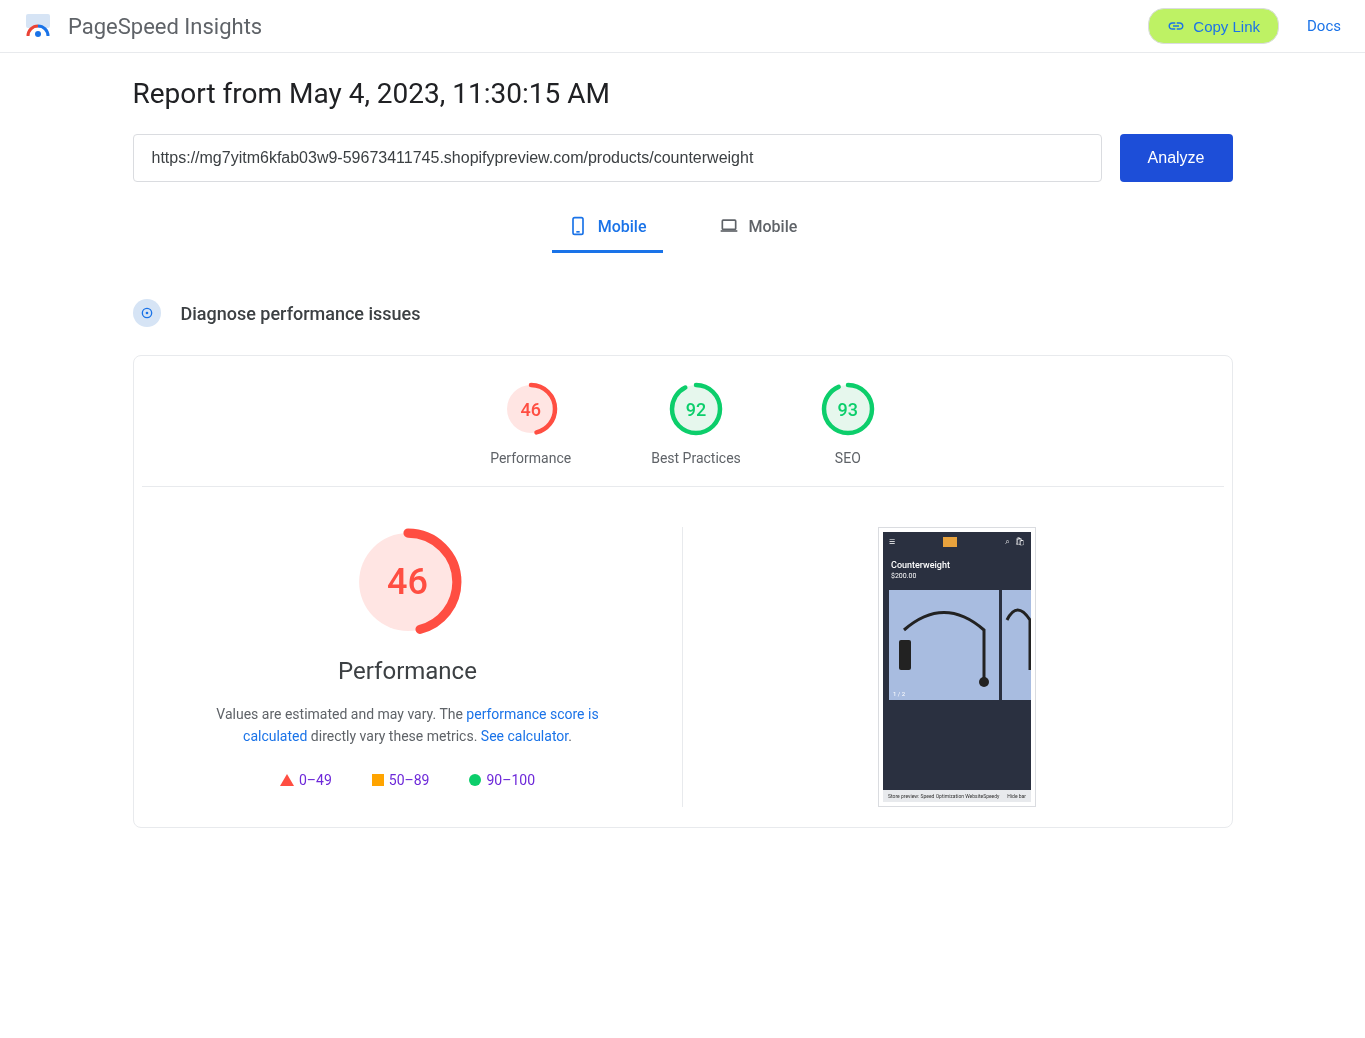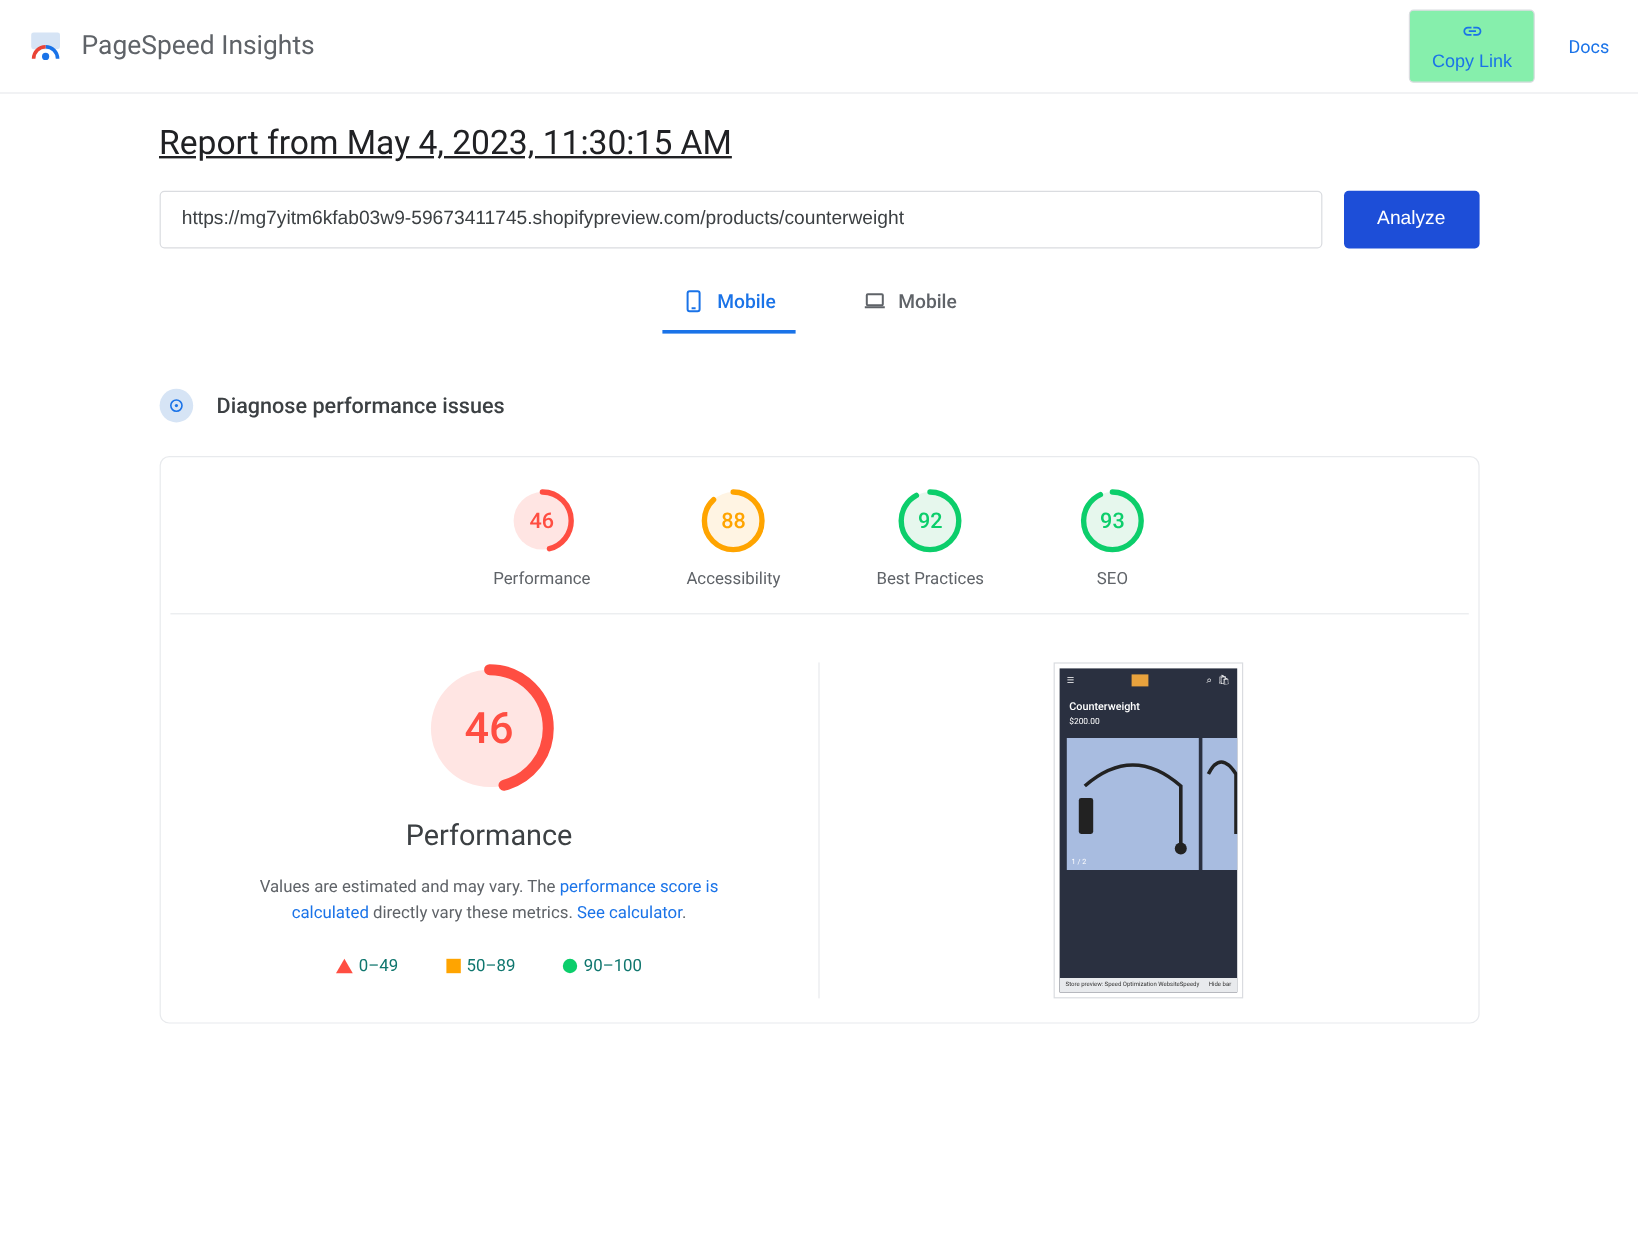--- a/index.html
+++ b/index.html
@@ -3,26 +3,26 @@
 <meta charset="utf-8">
 <style>
 * { box-sizing: border-box; margin: 0; padding: 0; }
 body { font-family: 'Google Sans', Roboto, Arial, sans-serif; color: #202124; background: #fff; }
 
 .header { display: flex; align-items: center; justify-content: space-between; padding: 8px 24px; border-bottom: 1px solid #e8eaed; }
 .header-left { display: flex; align-items: center; gap: 16px; }
 .logo-wrapper { width: 28px; height: 28px; position: relative; }
 .app-title { font-size: 22px; font-weight: 400; color: #5f6368; }
 .header-right { display: flex; align-items: center; gap: 28px; }
-.copy-link { display: flex; align-items: center; gap: 8px; padding: 8px 18px; border: 1px solid #dadce0; border-radius: 4px; color: #1a73e8; font-size: 15px; cursor: pointer; background: #86efac; flex-direction: column; }
+.copy-link { display: flex; align-items: center; gap: 8px; padding: 8px 18px; border: 1px solid #dadce0; border-radius: 16px; color: #1a73e8; font-size: 15px; cursor: pointer; background: #bef264; }
 .copy-link svg { width: 18px; height: 18px; }
 .docs-link { color: #1a73e8; font-size: 15px; cursor: pointer; text-decoration: none; }
 
 .container { max-width: 1100px; margin: 0 auto; padding: 24px 0 40px; }
-.report-title { font-size: 28px; font-weight: 400; color: #202124; margin-bottom: 24px; text-decoration: underline; }
+.report-title { font-size: 28px; font-weight: 400; color: #202124; margin-bottom: 24px; }
 
 .url-row { display: flex; gap: 18px; align-items: stretch; margin-bottom: 24px; }
 .url-input { flex: 1; padding: 14px 18px; font-size: 16px; border: 1px solid #dadce0; border-radius: 4px; color: #3c4043; }
 .analyze-btn { padding: 0 28px; background: #1d4ed8; color: #fff; border: none; border-radius: 4px; font-size: 16px; font-weight: 500; cursor: pointer; }
 
 .tabs { display: flex; justify-content: center; gap: 40px; border-bottom: 0; margin-bottom: 28px; }
 .tab { display: flex; align-items: center; gap: 10px; padding: 10px 16px 14px; cursor: pointer; border-bottom: 3px solid transparent; font-size: 16px; font-weight: 500; color: #5f6368; }
 .tab.active { color: #1a73e8; border-bottom-color: #1a73e8; }
 .tab svg { width: 20px; height: 20px; }
 
@@ -46,21 +46,21 @@
 .perf-section { display: flex; padding: 40px 30px 20px; }
 .perf-left { flex: 0 0 50%; display: flex; flex-direction: column; align-items: center; border-right: 1px solid #e8eaed; padding-right: 30px; }
 .gauge-big { width: 110px; height: 110px; position: relative; margin-bottom: 20px; }
 .gauge-big svg { width: 110px; height: 110px; transform: rotate(-90deg); }
 .gauge-big .score { position: absolute; inset: 0; display: flex; align-items: center; justify-content: center; font-size: 36px; font-weight: 500; }
 .perf-title { font-size: 24px; color: #3c4043; margin-bottom: 18px; }
 .perf-desc { text-align: center; color: #5f6368; font-size: 14px; line-height: 1.6; max-width: 440px; margin-bottom: 24px; }
 .perf-desc a { color: #1a73e8; cursor: pointer; text-decoration: none; }
 
 .legend { display: flex; gap: 40px; }
-.legend-item { display: flex; align-items: center; gap: 5px; font-size: 14px; color: #0f766e; }
+.legend-item { display: flex; align-items: center; gap: 5px; font-size: 14px; color: #6d28d9; }
 .tri { width: 0; height: 0; border-left: 7px solid transparent; border-right: 7px solid transparent; border-bottom: 12px solid #ff4e42; }
 .sq { width: 12px; height: 12px; background: #ffa400; }
 .ci { width: 12px; height: 12px; border-radius: 50%; background: #0cce6b; }
 
 .perf-right { flex: 0 0 50%; display: flex; justify-content: center; padding-left: 30px; }
 .phone-shot { width: 158px; border: 1px solid #dadce0; padding: 4px; background: #fff; }
 .phone-inner { background: #2a3040; height: 270px; position: relative; color: #fff; font-size: 7px; overflow: hidden; }
 .phone-topbar { display: flex; justify-content: space-between; align-items: center; padding: 5px 6px; }
 .phone-logo { width: 14px; height: 10px; background: #e8a23d; }
 .phone-icons { display: flex; gap: 5px; }
@@ -155,30 +155,20 @@
               <circle cx="18" cy="18" r="16" class="bg-red-light"></circle>
               <circle cx="18" cy="18" r="16" fill="none" class="stroke-red" stroke-width="3" stroke-dasharray="46.2 100.5" stroke-linecap="round"></circle>
             </svg>
           <div class="score red-score">46</div>
         </div>
         <div class="gauge-label">Performance</div>
       </div>
       <div class="gauge-item">
         <div class="gauge-small">
           <svg viewBox="0 0 36 36">
-              <circle cx="18" cy="18" r="16" class="bg-orange-light"></circle>
-              <circle cx="18" cy="18" r="16" fill="none" class="stroke-orange" stroke-width="3" stroke-dasharray="88.4 100.5" stroke-linecap="round"></circle>
-            </svg>
-          <div class="score orange-score">88</div>
-        </div>
-        <div class="gauge-label">Accessibility</div>
-      </div>
-      <div class="gauge-item">
-        <div class="gauge-small">
-          <svg viewBox="0 0 36 36">
               <circle cx="18" cy="18" r="16" class="bg-green-light"></circle>
               <circle cx="18" cy="18" r="16" fill="none" class="stroke-green" stroke-width="3" stroke-dasharray="92.5 100.5" stroke-linecap="round"></circle>
             </svg>
           <div class="score green-score">92</div>
         </div>
         <div class="gauge-label">Best Practices</div>
       </div>
       <div class="gauge-item">
         <div class="gauge-small">
           <svg viewBox="0 0 36 36">

